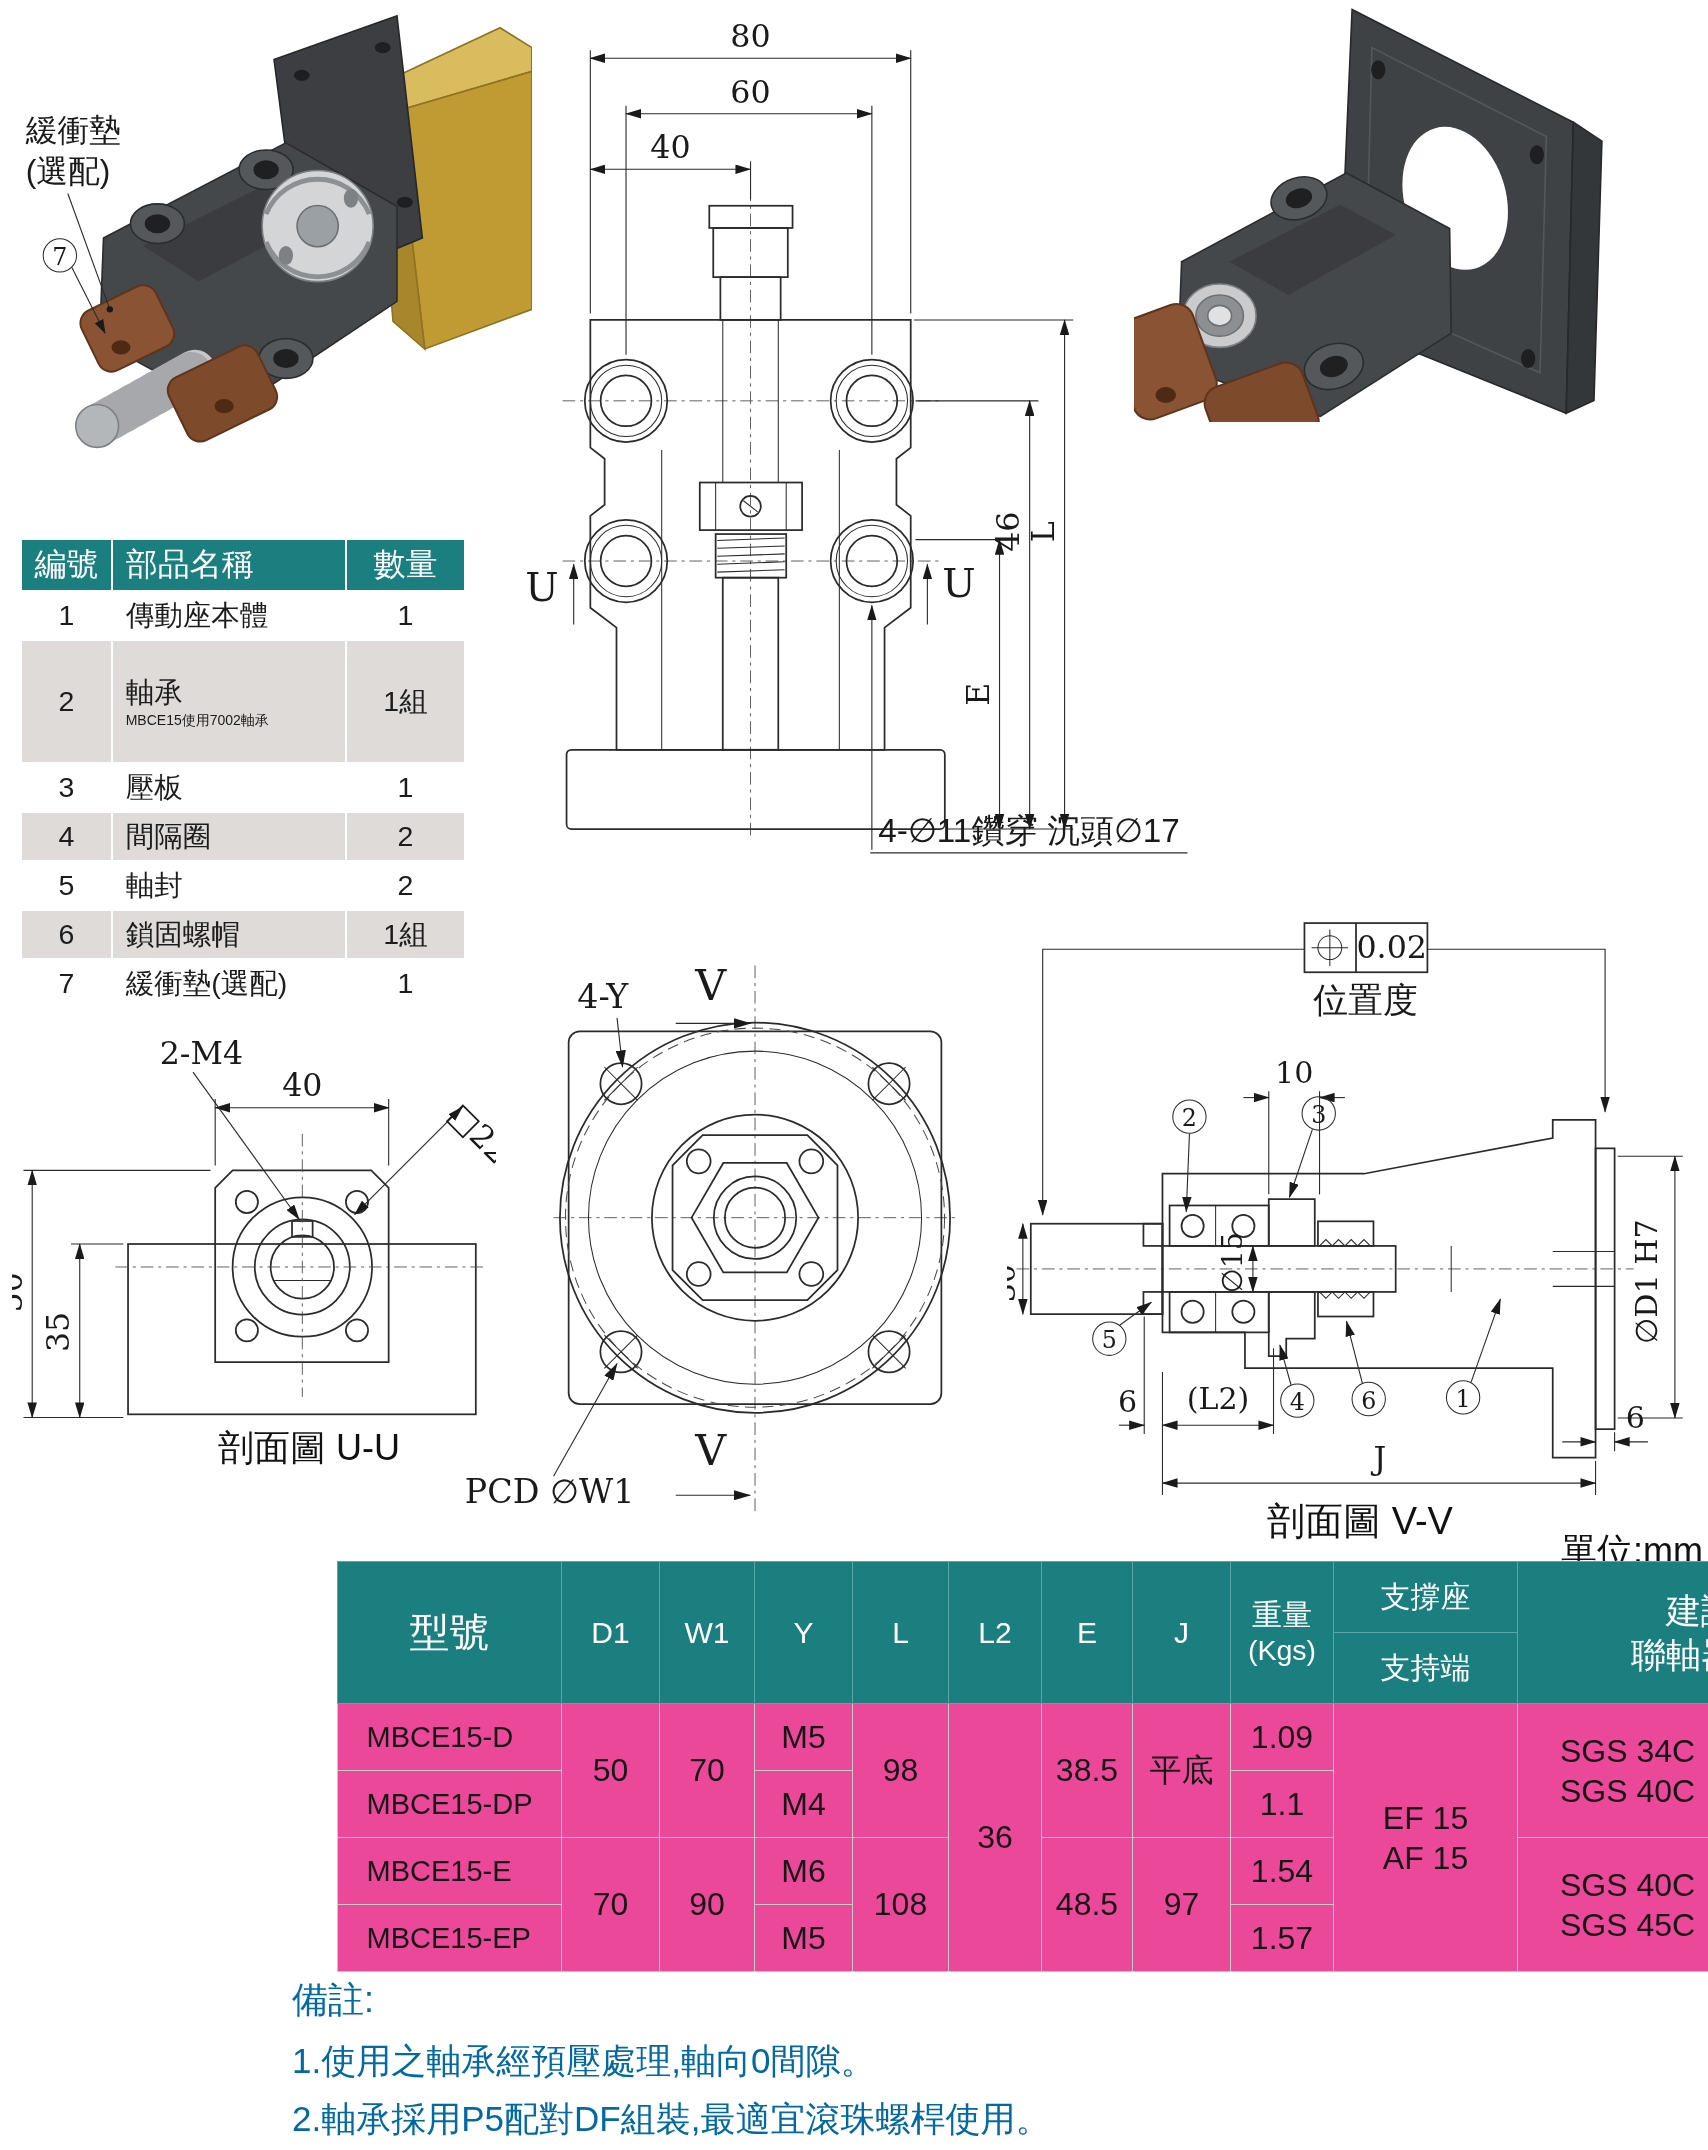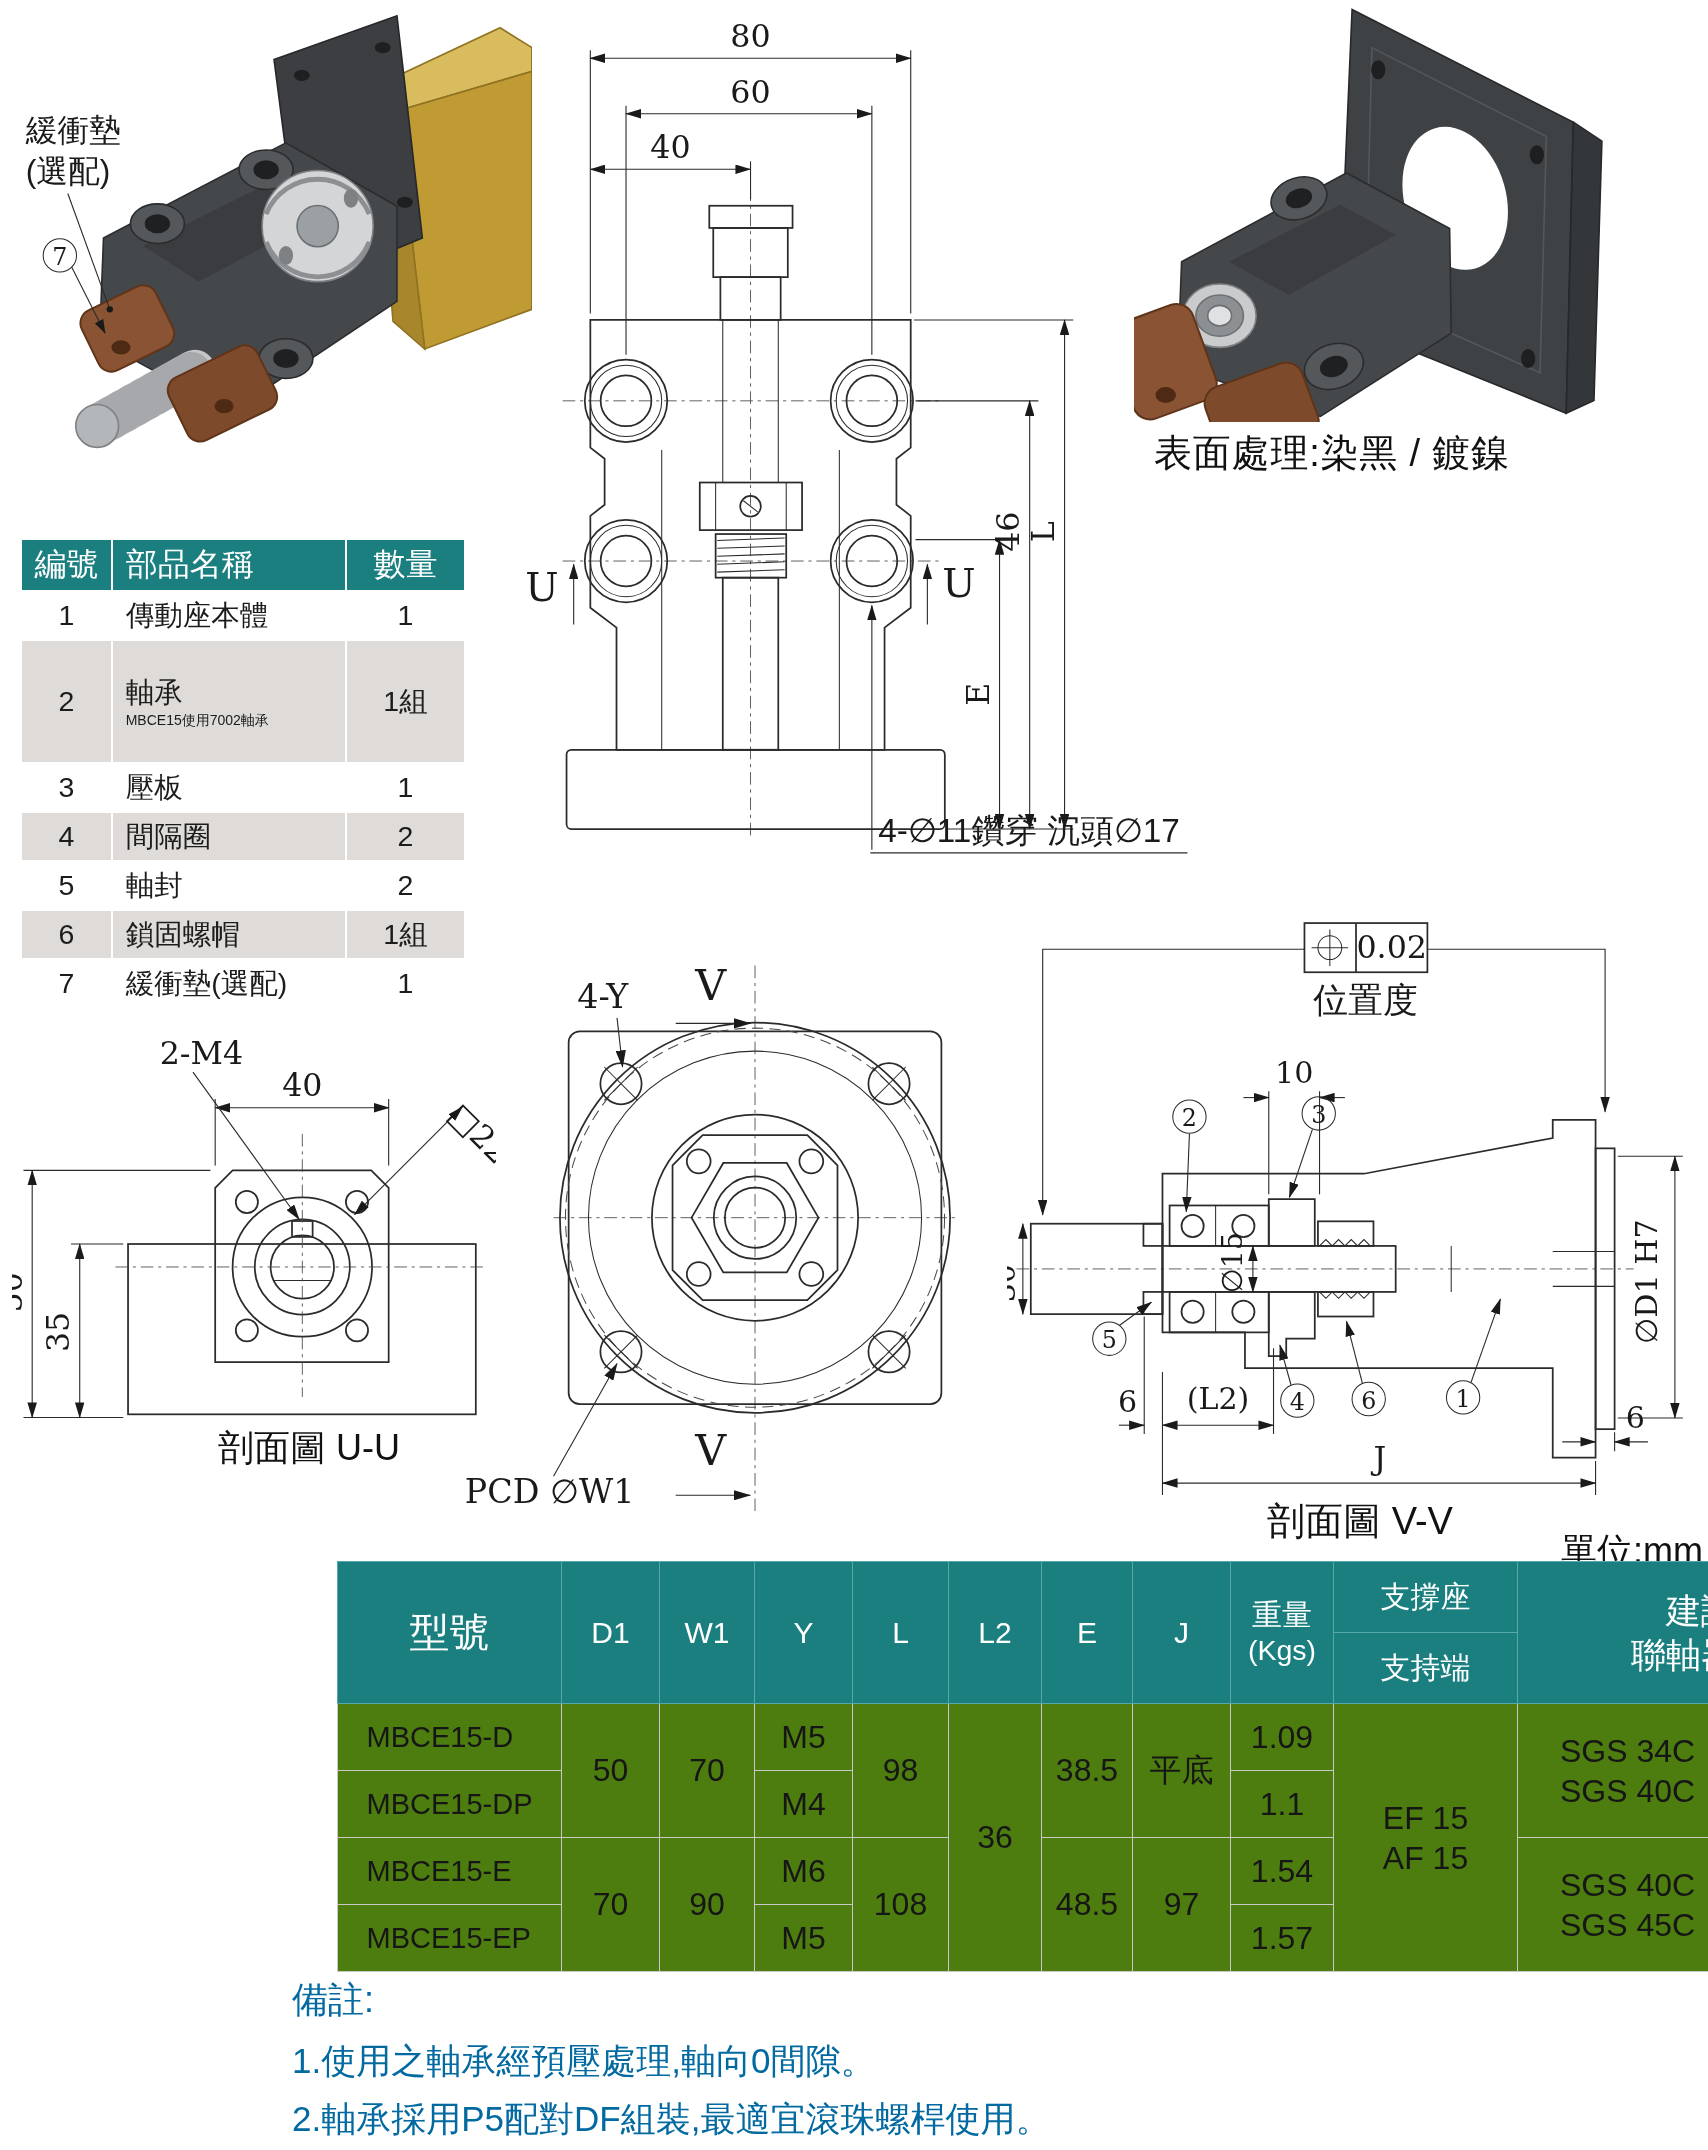--- a/index.html
+++ b/index.html
@@ -18,21 +18,21 @@
   table.parts{border-collapse:collapse;width:444px;table-layout:fixed;}
   table.parts th{background:#1b7f80;color:#fff;font-weight:normal;font-size:32px;border:2.4px solid #fff;}
   table.parts td{font-size:28.5px;border:2.4px solid #fff;text-align:center;color:#1c1c1c;}
   table.parts tr.g td{background:#dedbd8;}
   table.parts td.nm,table.parts th.nm{text-align:left;padding-left:12.7px;}
   .subname{font-size:14px;margin-top:0;}
 
   
   table.spec{border-collapse:collapse;width:1400px;table-layout:fixed;margin-left:48px;}
   table.spec th{background:#1b7f80;color:#fff;font-weight:normal;font-size:30px;border:1.6px solid #58a8aa;}
-  table.spec td{border:1.6px solid #c9c9c9;text-align:center;font-size:32px;color:#161616;background:#4d7c0f;}
+  table.spec td{border:1.6px solid #c9c9c9;text-align:center;font-size:32px;color:#161616;background:#ec4899;}
   table.spec td.model{text-align:left;padding-left:28.5px;font-size:29px;}
   .two-line div{line-height:1.25;}
 
   .caption{font-size:36px;color:#111;}
   .note-line{font-size:35px;color:#0369a1;margin-bottom:11px;}
 </style>
 </head>
 <body>
 
 <div id="page">
@@ -125,21 +125,20 @@
       <ellipse cx="108" cy="398" rx="30" ry="26" fill="#8d9093" stroke="#6c7073" stroke-width="2"></ellipse>
       <ellipse cx="108" cy="398" rx="15" ry="13" fill="#dfe1e3" stroke="#6c7073" stroke-width="2"></ellipse>
     </g>
     <g>
       <rect x="-18" y="392" width="110" height="128" rx="22" fill="#8a5434" stroke="#5f3419" stroke-width="2.5" transform="rotate(-20 37 456)"></rect>
       <rect x="96" y="470" width="130" height="100" rx="22" fill="#7d4a2c" stroke="#5f3419" stroke-width="2.5" transform="rotate(-20 161 520)"></rect>
       <ellipse cx="40" cy="498" rx="13" ry="10" fill="#4e2a14"></ellipse>
     </g>
   </svg>
 
-  <div class="abs" style="left:1154px;top:428px;font-size:38px;letter-spacing:0.8px;">表面處理:染黑 / 鍍鎳</div>
 
   <svg class="abs" style="left:515px;top:12px;" width="682" height="853" viewBox="0 0 860 1075">
     <defs>
       <marker id="fvA" markerWidth="20" markerHeight="12" refX="19" refY="6" orient="auto-start-reverse" markerUnits="userSpaceOnUse">
         <path d="M0,0 L20,6 L0,12 Z" fill="#1a1a1a"></path>
       </marker>
     </defs>
 
     <line x1="297" y1="222" x2="297" y2="1042" class="cl"></line>
     <line x1="60" y1="490" x2="540" y2="490" class="cl"></line>

